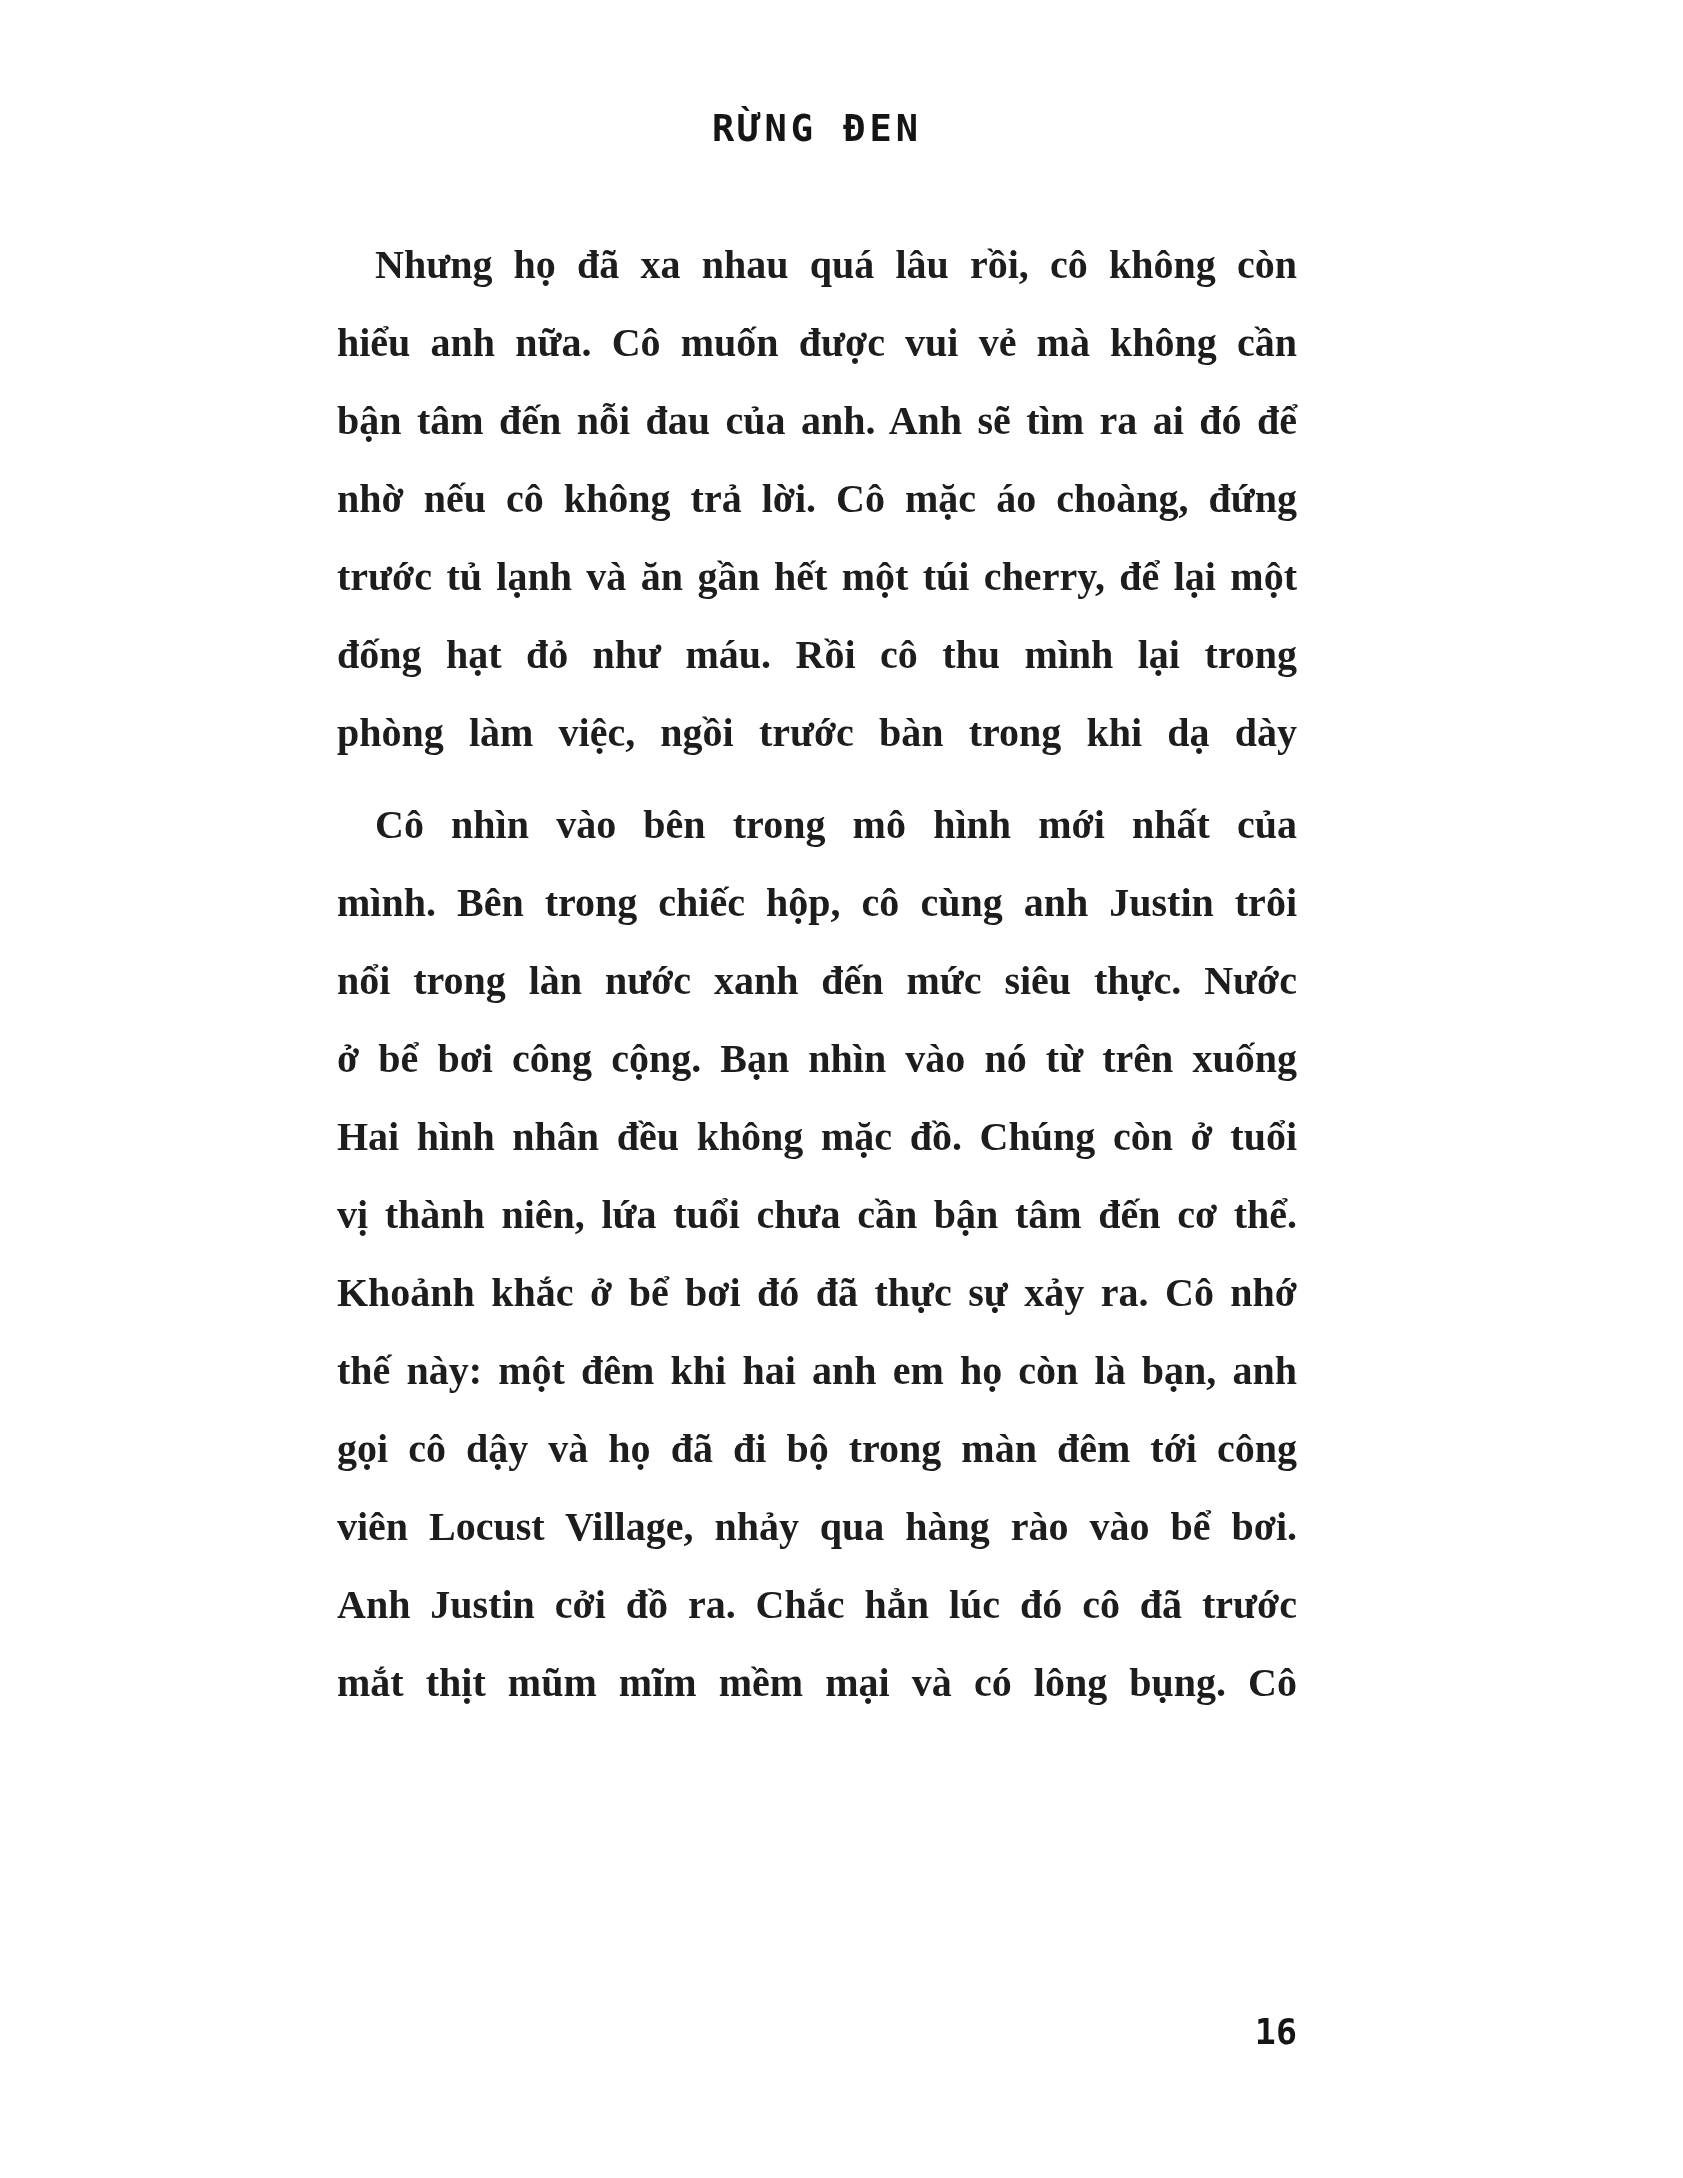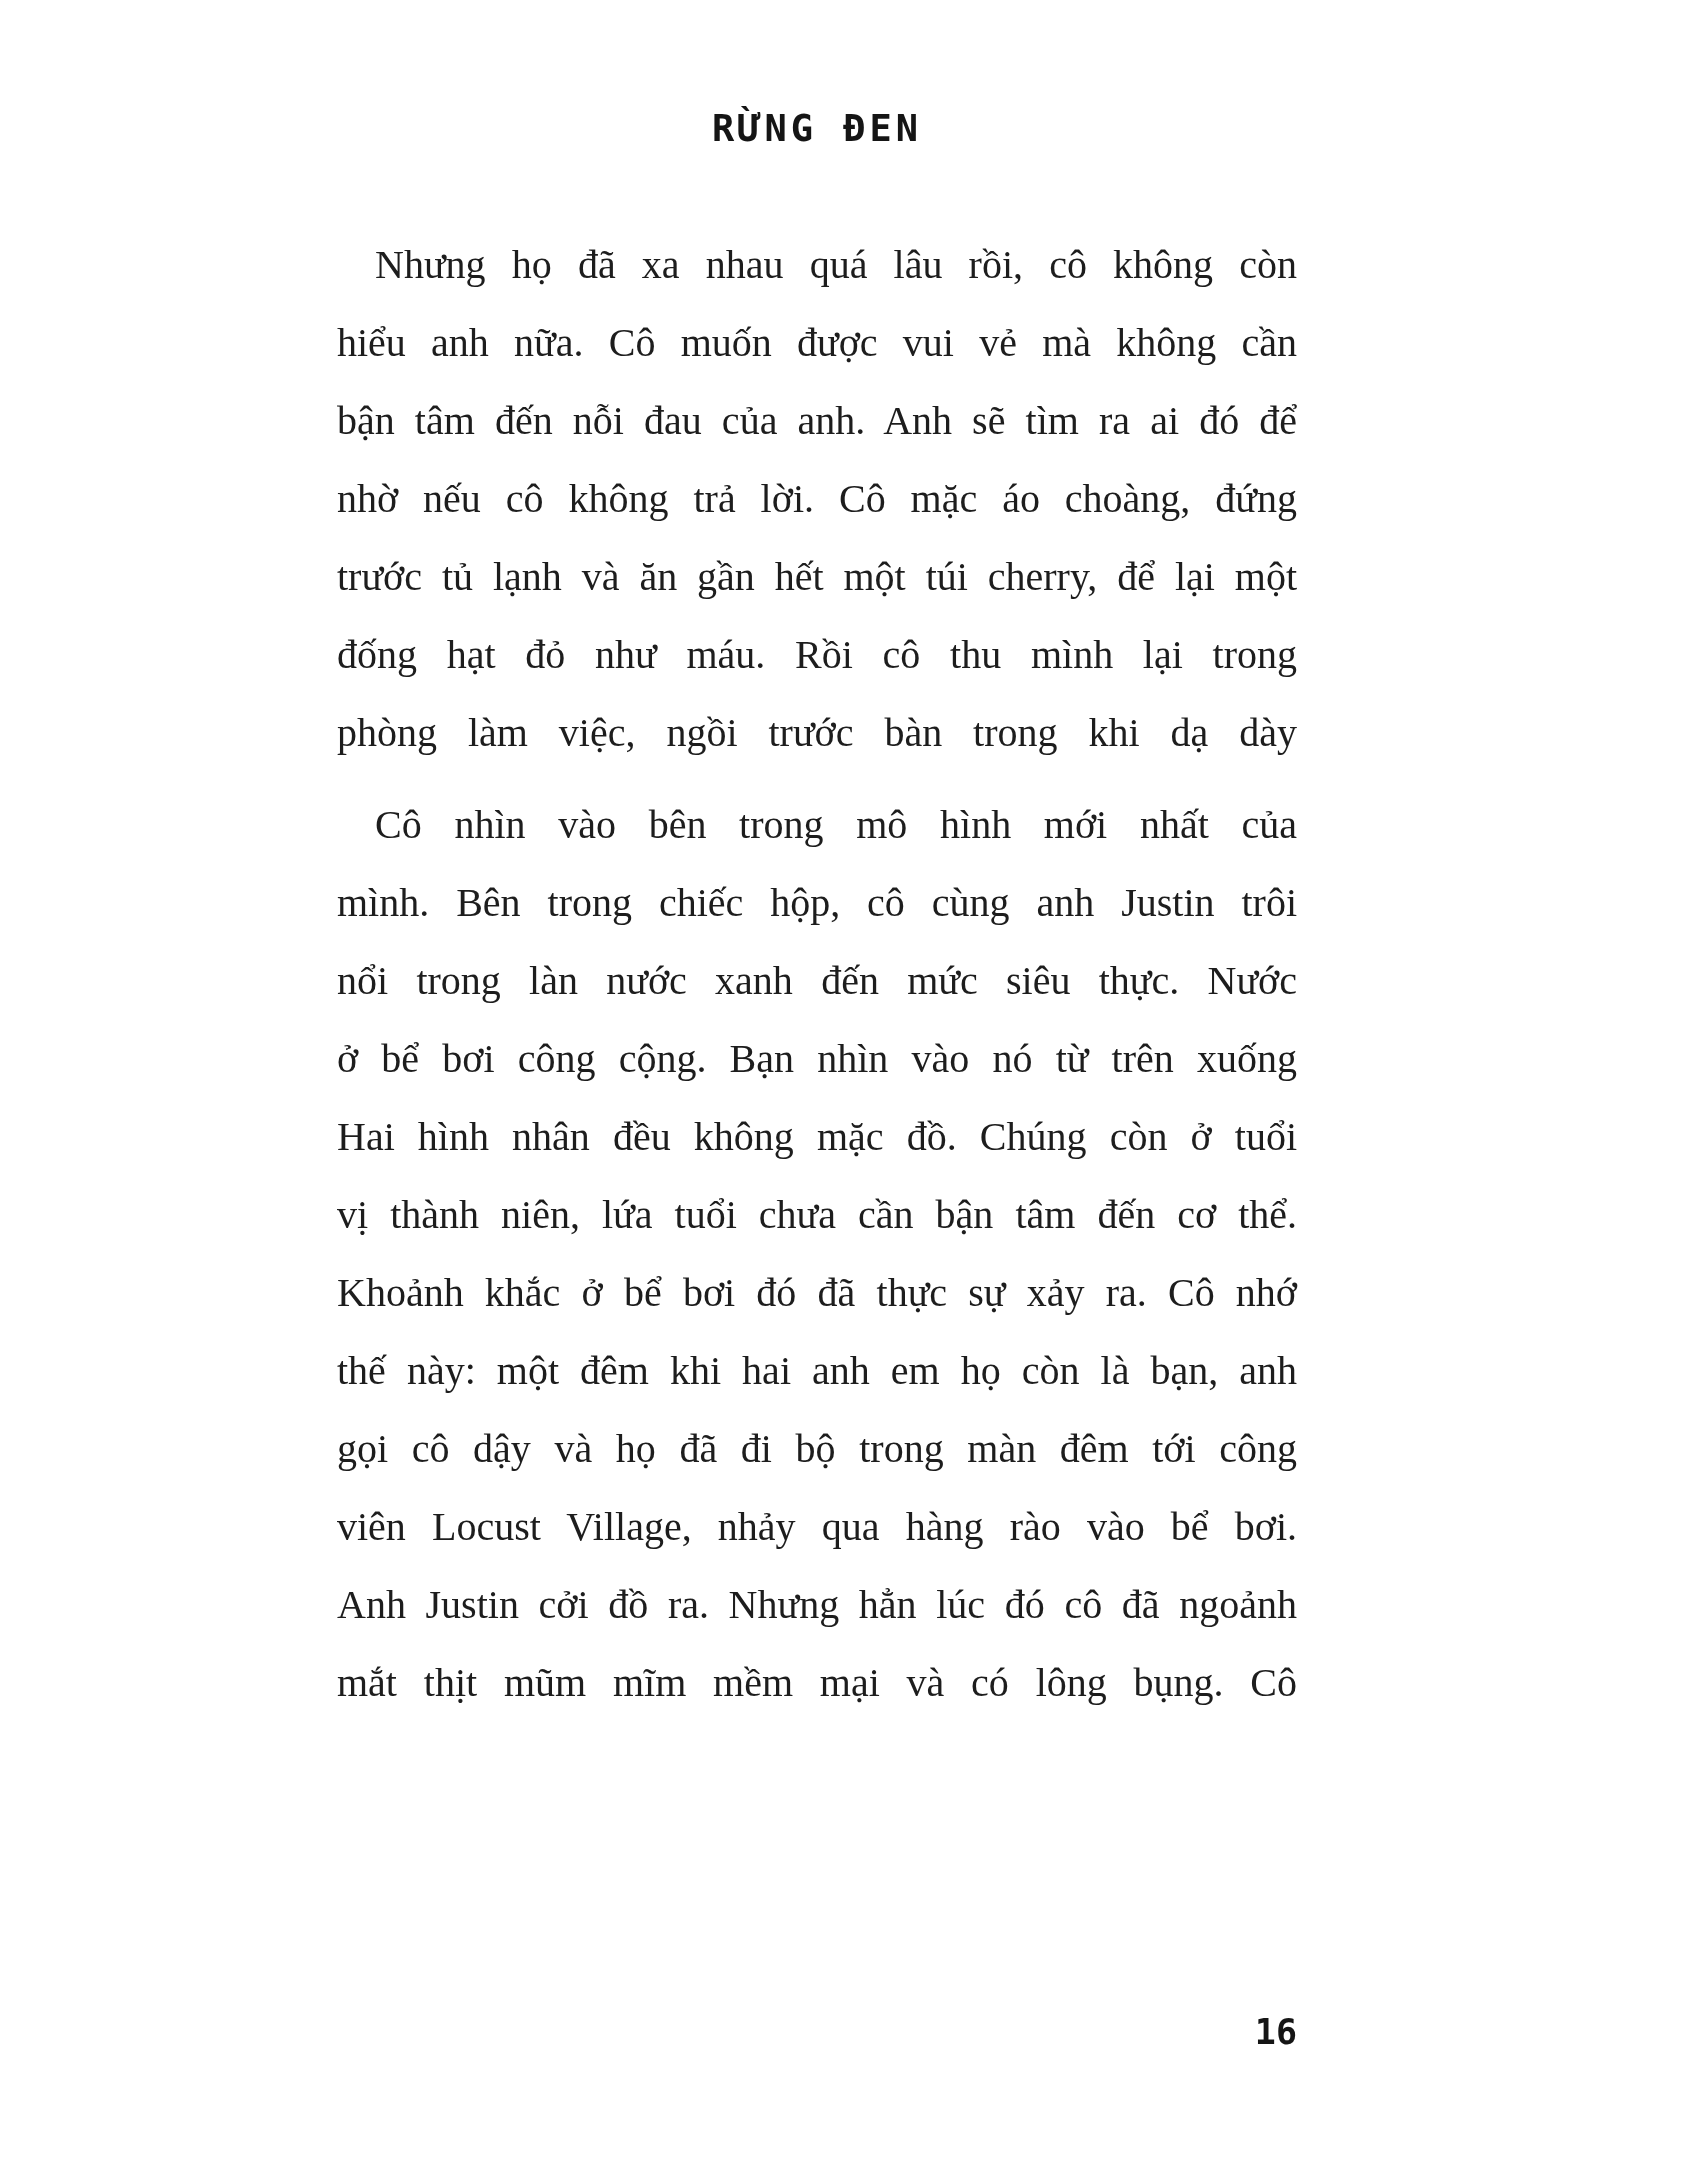--- a/index.html
+++ b/index.html
@@ -27,21 +27,21 @@
     font-size: 37px;
     letter-spacing: 4px;
     color: #151515;
   }
   .text-block {
     position: absolute;
     top: 226px;
     left: 337px;
     width: 960px;
   }
-  .para { margin: 0; padding: 0; }
+  .para { margin: 0; padding: 0; font-weight: bold; }
   .para + .para { margin-top: 14px; }
   .line {
     height: 78px;
     line-height: 78px;
     font-size: 40px;
     text-align: justify;
     text-align-last: justify;
     text-justify: inter-word;
     white-space: normal;
     color: #1d1d1d;
@@ -82,21 +82,21 @@
       <div class="line indent">Cô nhìn vào bên trong mô hình mới nhất của</div>
       <div class="line">mình. Bên trong chiếc hộp, cô cùng anh Justin trôi</div>
       <div class="line">nổi trong làn nước xanh đến mức siêu thực. Nước</div>
       <div class="line">ở bể bơi công cộng. Bạn nhìn vào nó từ trên xuống</div>
       <div class="line">Hai hình nhân đều không mặc đồ. Chúng còn ở tuổi</div>
       <div class="line">vị thành niên, lứa tuổi chưa cần bận tâm đến cơ thể.</div>
       <div class="line">Khoảnh khắc ở bể bơi đó đã thực sự xảy ra. Cô nhớ</div>
       <div class="line">thế này: một đêm khi hai anh em họ còn là bạn, anh</div>
       <div class="line">gọi cô dậy và họ đã đi bộ trong màn đêm tới công</div>
       <div class="line">viên Locust Village, nhảy qua hàng rào vào bể bơi.</div>
-      <div class="line">Anh Justin cởi đồ ra. Nhưng hẳn lúc đó cô đã ngoảnh</div>
+      <div class="line">Anh Justin cởi đồ ra. Chắc hẳn lúc đó cô đã trước</div>
       <div class="line">mắt thịt mũm mĩm mềm mại và có lông bụng. Cô</div>
     </div>
 
   </div>
 
   <div class="page-number">16</div>
 
 </div>
 
 

